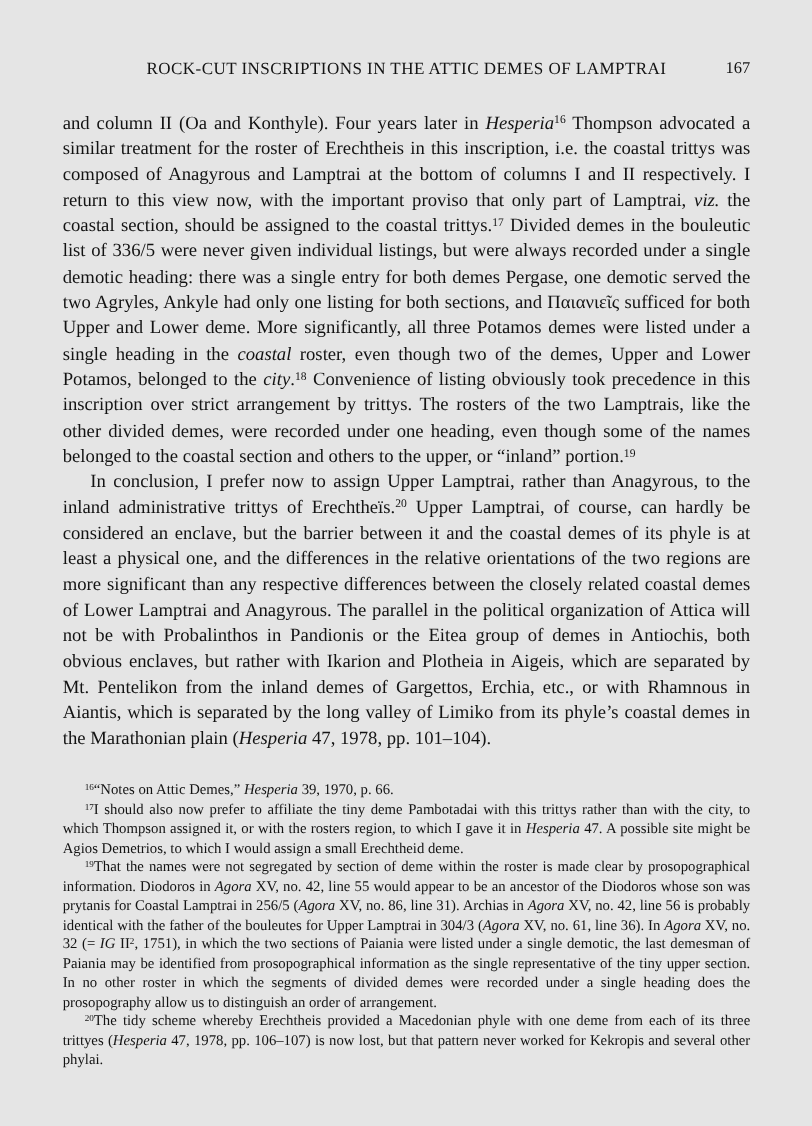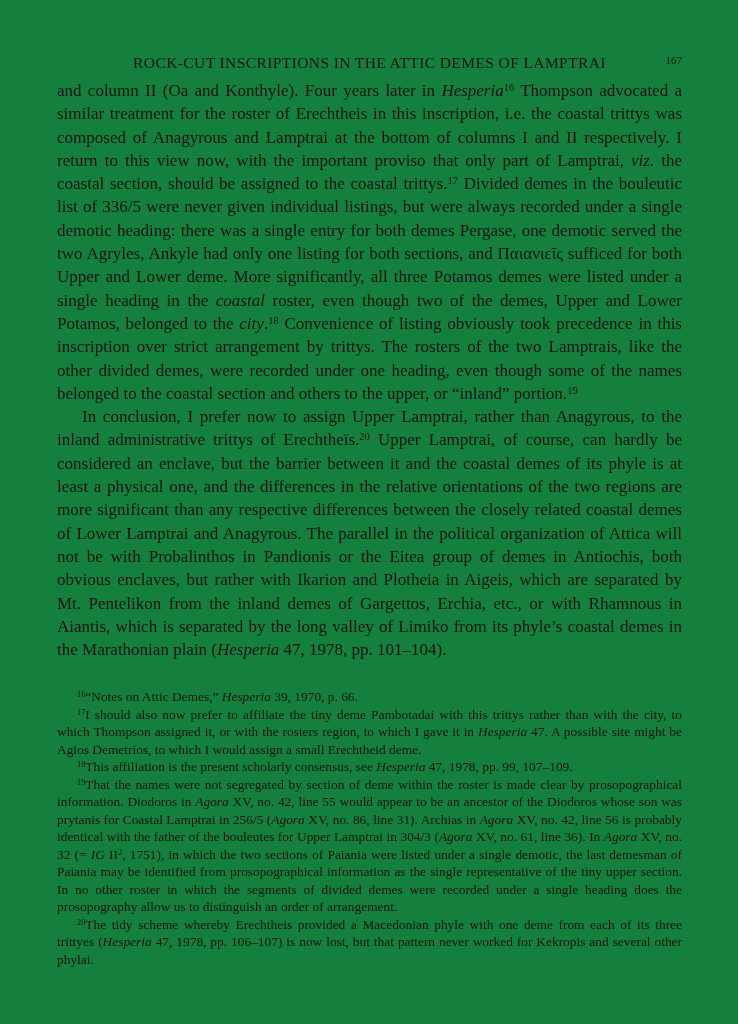--- a/index.html
+++ b/index.html
@@ -4,21 +4,21 @@
 <style>
   html, body {
     margin: 0;
     padding: 0;
     background: #ffffff;
   }
   .page {
     position: relative;
     width: 738px;
     height: 1024px;
-    background: #15803d;
+    background: #e5e5e5;
     font-family: "Liberation Serif", "DejaVu Serif", serif;
     color: #131313;
     overflow: hidden;
     box-sizing: border-box;
   }
   .content {
     position: absolute;
     left: 57px;
     top: 54px;
     width: 625px;
@@ -33,24 +33,24 @@
     margin: 0;
     font-size: 15.5px;
     font-weight: normal;
     letter-spacing: 0.4px;
     white-space: nowrap;
   }
   .page-num {
     position: absolute;
     right: 0;
     top: 0;
-    font-size: 11px;
+    font-size: 15px;
   }
   .body-text {
-    margin-top: 5px;
+    margin-top: 26px;
     font-size: 17px;
     line-height: 23.3px;
     text-align: justify;
   }
   .body-text p {
     margin: 0;
   }
   .body-text p.indent {
     text-indent: 25px;
     font-family: Liberation Serif, serif;
@@ -88,19 +88,18 @@
     </header>
 
     <main class="body-text">
       <p><span>and column II (Oa and Konthyle). Four years later in </span><span class="it">Hesperia</span><sup>16</sup><span> Thompson advocated a similar treatment for the roster of Erechtheis in this inscription, i.e. the coastal trittys was composed of Anagyrous and Lamptrai at the bottom of columns I and II respectively. I return to this view now, with the important proviso that only part of Lamptrai, </span><span class="it">viz.</span><span> the coastal section, should be assigned to the coastal trittys.</span><sup>17</sup><span> Divided demes in the bouleutic list of 336/5 were never given individual listings, but were always recorded under a single demotic heading: there was a single entry for both demes Pergase, one demotic served the two Agryles, Ankyle had only one listing for both sections, and Παιανιεῖς sufficed for both Upper and Lower deme. More significantly, all three Potamos demes were listed under a single heading in the </span><span class="it">coastal</span><span> roster, even though two of the demes, Upper and Lower Potamos, belonged to the </span><span class="it">city</span><span>.</span><sup>18</sup><span> Convenience of listing obviously took precedence in this inscription over strict arrangement by trittys. The rosters of the two Lamptrais, like the other divided demes, were recorded under one heading, even though some of the names belonged to the coastal section and others to the upper, or “inland” portion.</span><sup>19</sup></p>
       <p class="indent"><span>In conclusion, I prefer now to assign Upper Lamptrai, rather than Anagyrous, to the inland administrative trittys of Erechtheïs.</span><sup>20</sup><span> Upper Lamptrai, of course, can hardly be considered an enclave, but the barrier between it and the coastal demes of its phyle is at least a physical one, and the differences in the relative orientations of the two regions are more significant than any respective differences between the closely related coastal demes of Lower Lamptrai and Anagyrous. The parallel in the political organization of Attica will not be with Probalinthos in Pandionis or the Eitea group of demes in Antiochis, both obvious enclaves, but rather with Ikarion and Plotheia in Aigeis, which are separated by Mt. Pentelikon from the inland demes of Gargettos, Erchia, etc., or with Rhamnous in Aiantis, which is separated by the long valley of Limiko from its phyle’s coastal demes in the Marathonian plain (</span><span class="it">Hesperia</span><span> 47, 1978, pp. 101–104).</span></p>
     </main>
 
     <section class="footnotes">
       <p><sup>16</sup><span>“Notes on Attic Demes,” </span><span class="it">Hesperia</span><span> 39, 1970, p. 66.</span></p>
       <p><sup>17</sup><span>I should also now prefer to affiliate the tiny deme Pambotadai with this trittys rather than with the city, to which Thompson assigned it, or with the rosters region, to which I gave it in </span><span class="it">Hesperia</span><span> 47. A possible site might be Agios Demetrios, to which I would assign a small Erechtheid deme.</span></p>
-      <p><sup>18</sup><span>This affiliation is the present scholarly consensus, see </span><span class="it">Hesperia</span><span> 47, 1978, pp. 99, 107–109.</span></p>
       <p><sup>19</sup><span>That the names were not segregated by section of deme within the roster is made clear by prosopographical information. Diodoros in </span><span class="it">Agora</span><span> XV, no. 42, line 55 would appear to be an ancestor of the Diodoros whose son was prytanis for Coastal Lamptrai in 256/5 (</span><span class="it">Agora</span><span> XV, no. 86, line 31). Archias in </span><span class="it">Agora</span><span> XV, no. 42, line 56 is probably identical with the father of the bouleutes for Upper Lamptrai in 304/3 (</span><span class="it">Agora</span><span> XV, no. 61, line 36). In </span><span class="it">Agora</span><span> XV, no. 32 (= </span><span class="it">IG</span><span> II</span><sup>2</sup><span>, 1751), in which the two sections of Paiania were listed under a single demotic, the last demesman of Paiania may be identified from prosopographical information as the single representative of the tiny upper section. In no other roster in which the segments of divided demes were recorded under a single heading does the prosopography allow us to distinguish an order of arrangement.</span></p>
       <p><sup>20</sup><span>The tidy scheme whereby Erechtheis provided a Macedonian phyle with one deme from each of its three trittyes (</span><span class="it">Hesperia</span><span> 47, 1978, pp. 106–107) is now lost, but that pattern never worked for Kekropis and several other phylai.</span></p>
     </section>
 
   </div>
 </div>
 
 </body></html>

